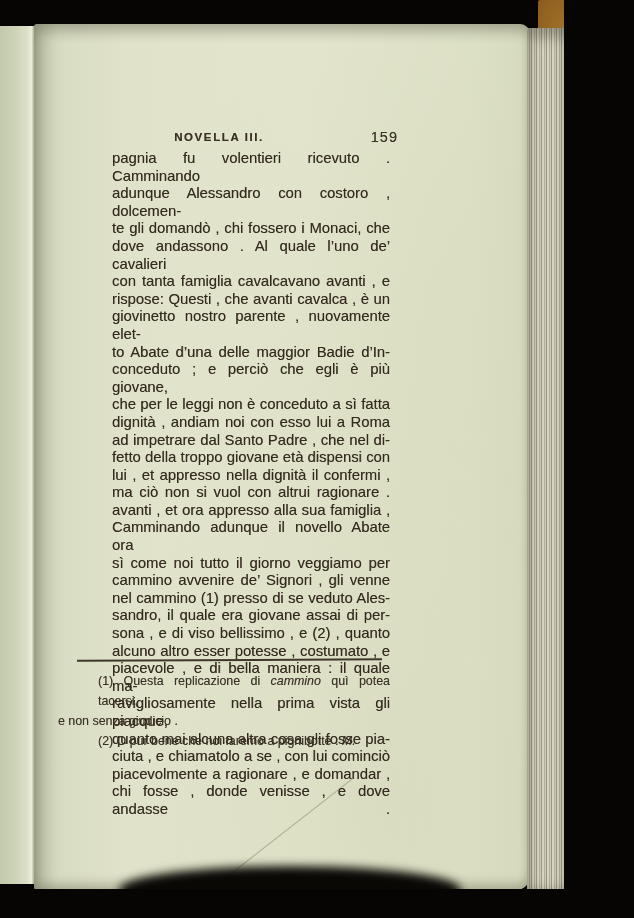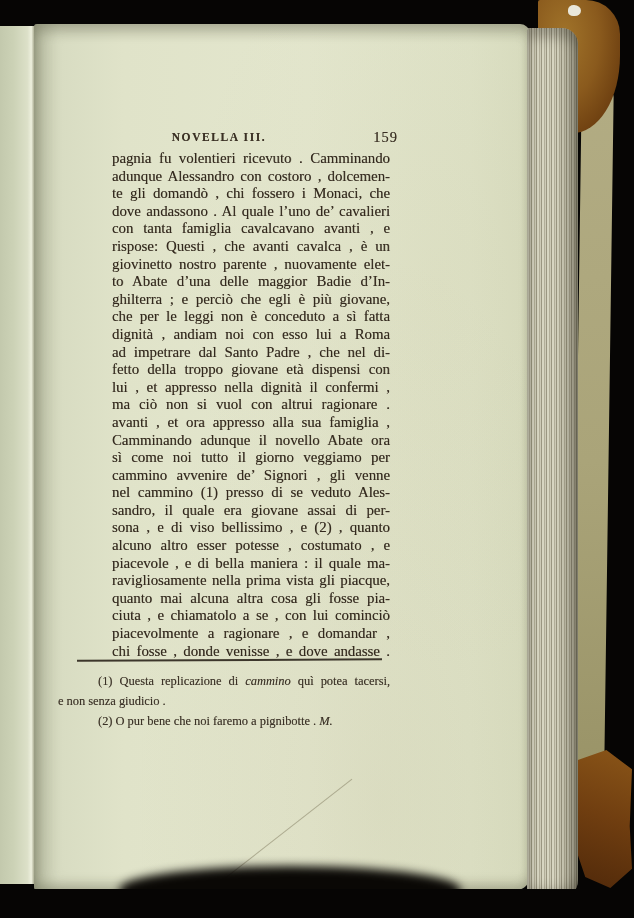--- a/index.html
+++ b/index.html
@@ -1,19 +1,19 @@
 <!DOCTYPE html>
 <html style="--backdrop: #060504; --page-bg: #e3e6cd; --ink: #33291e; --leather: #8a5a1d; --edge-olive: #aaa479;"><head>
 <meta charset="utf-8">
 <style>
   html,body{margin:0;padding:0;background:#060504;}
   #stage{
-    position:relative;width:634px;height:918px;overflow:hidden;
+    position:relative;width:564px;height:918px;overflow:hidden;
     background:var(--backdrop,#060504);
-    font-family:Liberation Serif, serif;
+    font-family:Liberation Sans, sans-serif;
   }
   
   .facing-page{
     position:absolute;left:0;top:26px;width:36px;height:858px;
     background:linear-gradient(90deg,#c3c9ad 0%,#ccd2b6 38%,#dce0c8 76%,#edefdd 87%,#a9ab90 95%,#70715c 100%);
   }
   .main-page{
     position:absolute;left:34px;top:24px;width:496px;height:866px;
     background:
       radial-gradient(ellipse at 82% 30%, rgba(190,182,140,0.10), rgba(0,0,0,0) 45%),
@@ -121,21 +121,21 @@
 
   <div class="body-block">
     <div class="bl">pagnia fu volentieri ricevuto . Camminando</div>
     <div class="bl">adunque Alessandro con costoro , dolcemen-</div>
     <div class="bl">te gli domandò , chi fossero i Monaci, che</div>
     <div class="bl">dove andassono . Al quale l’uno de’ cavalieri</div>
     <div class="bl">con tanta famiglia cavalcavano avanti , e</div>
     <div class="bl">rispose: Questi , che avanti cavalca , è un</div>
     <div class="bl">giovinetto nostro parente , nuovamente elet-</div>
     <div class="bl">to Abate d’una delle maggior Badie d’In-</div>
-    <div class="bl">ghilterra ; e perciò che egli è più giovane,</div>
+    <div class="bl">conceduto ; e perciò che egli è più giovane,</div>
     <div class="bl">che per le leggi non è conceduto a sì fatta</div>
     <div class="bl">dignità , andiam noi con esso lui a Roma</div>
     <div class="bl">ad impetrare dal Santo Padre , che nel di-</div>
     <div class="bl">fetto della troppo giovane età dispensi con</div>
     <div class="bl">lui , et appresso nella dignità il confermi ,</div>
     <div class="bl">ma ciò non si vuol con altrui ragionare .</div>
     <div class="bl">avanti , et ora appresso alla sua famiglia ,</div>
     <div class="bl">Camminando adunque il novello Abate ora</div>
     <div class="bl">sì come noi tutto il giorno veggiamo per</div>
     <div class="bl">cammino avvenire de’ Signori , gli venne</div>

